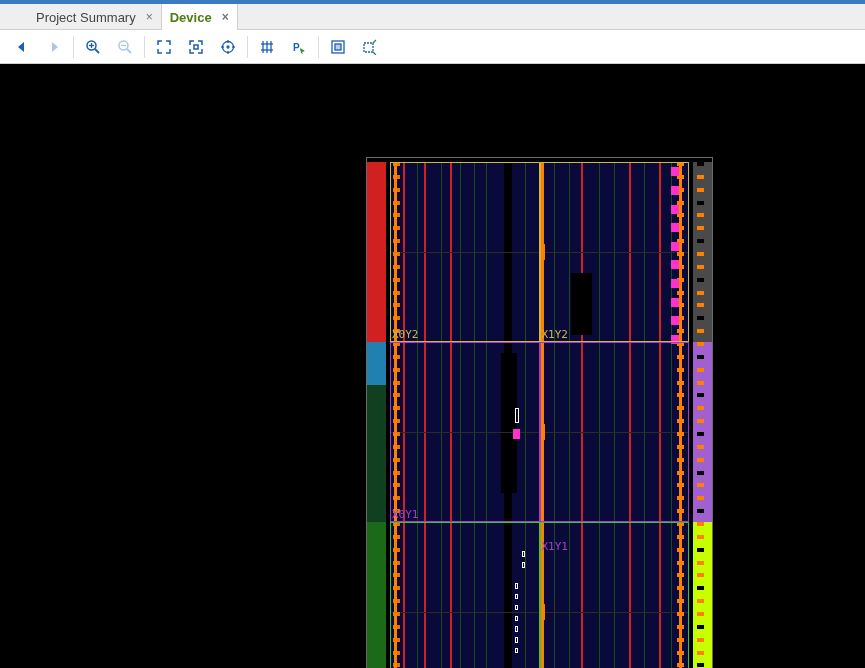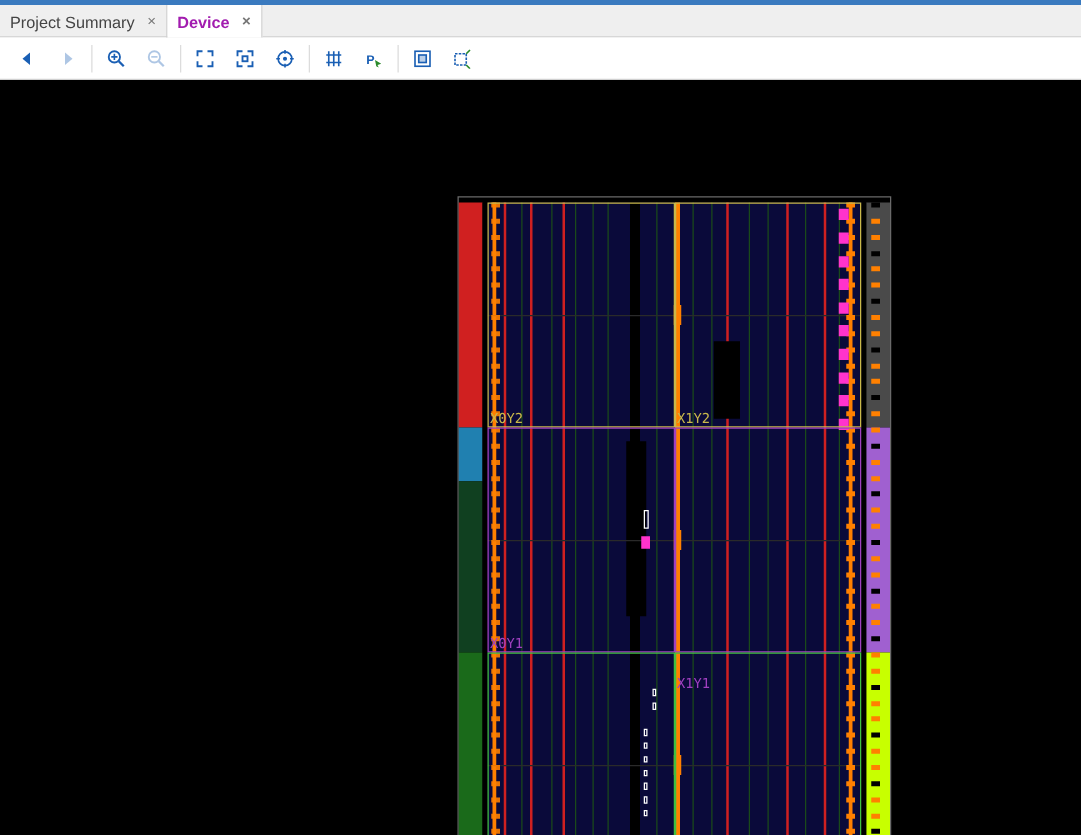--- a/index.html
+++ b/index.html
@@ -3,22 +3,22 @@
 <meta charset="utf-8">
 <style>
   * { box-sizing: border-box; margin: 0; padding: 0; }
   html, body { width: 865px; height: 668px; font-family: "Segoe UI", Arial, sans-serif; font-size: 13px; background: #fff; overflow: hidden; }
 
   .top-border { height: 4px; background: #3a7abf; }
 
   .tab-bar { display: flex; background: #efefef; border-bottom: 1px solid #d0d0d0; height: 26px; }
   .tab { display: flex; align-items: center; padding: 0 8px; height: 26px; border-right: 1px solid #d0d0d0; cursor: pointer; }
   .tab.active { background: #fff; font-weight: bold; }
-  .tab-label { color: #a21caf; }
-  .tab.inactive .tab-label { color: #444; font-weight: normal; }
+  .tab-label { color: #4d7c0f; }
+  .tab.inactive .tab-label { color: #444; font-weight: normal; margin-left: 28px; }
   .tab-close { margin-left: 10px; color: #777; font-size: 12px; line-height: 1; }
 
   .toolbar { display: flex; align-items: center; height: 34px; background: #fff; border-bottom: 1px solid #d0d0d0; padding: 0 6px; gap: 0; }
   .tbtn { width: 32px; height: 28px; display: flex; align-items: center; justify-content: center; border: 1px solid transparent; cursor: pointer; }
   .sep { width: 1px; height: 22px; background: #dcdcdc; margin: 0 3px; }
   .tbtn svg { width: 16px; height: 16px; }
   .disabled svg { opacity: .35; }
 
   .canvas-wrap { width: 865px; height: 604px; background: #000; position: relative; overflow: hidden; }
   .fpga { position: absolute; outline: 1px solid #6a6a6a; }

